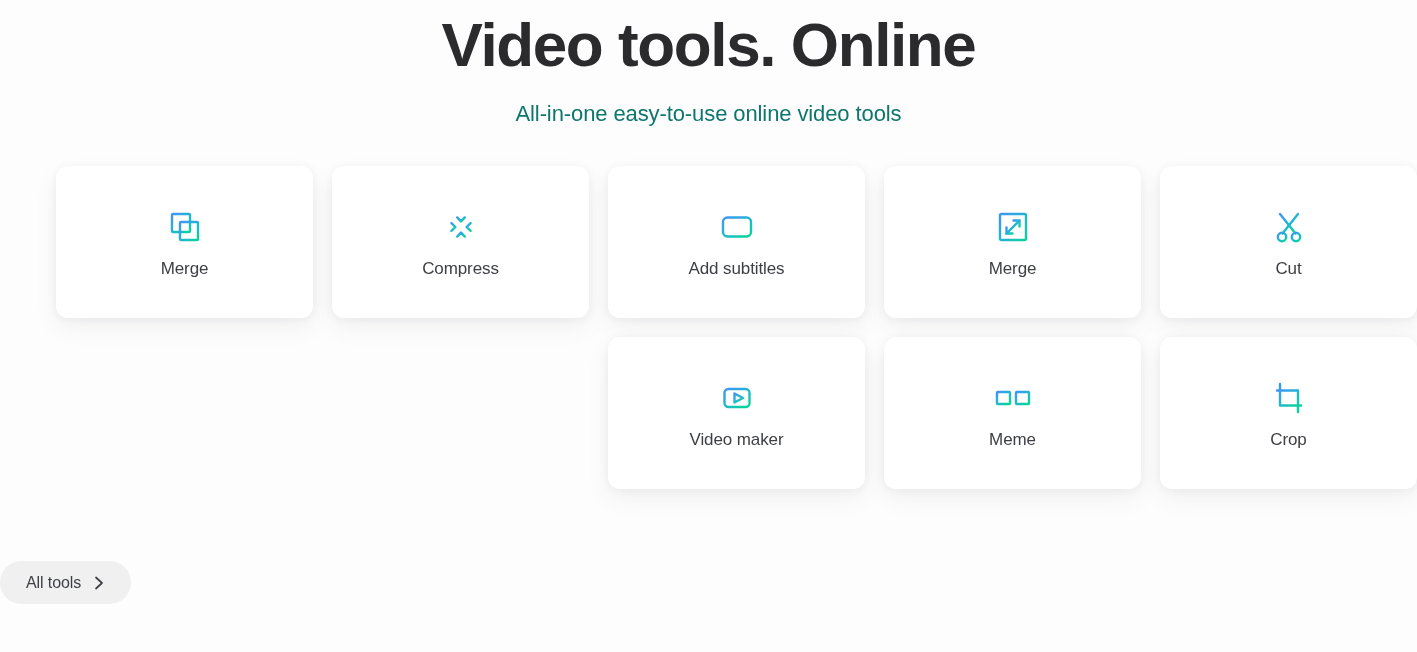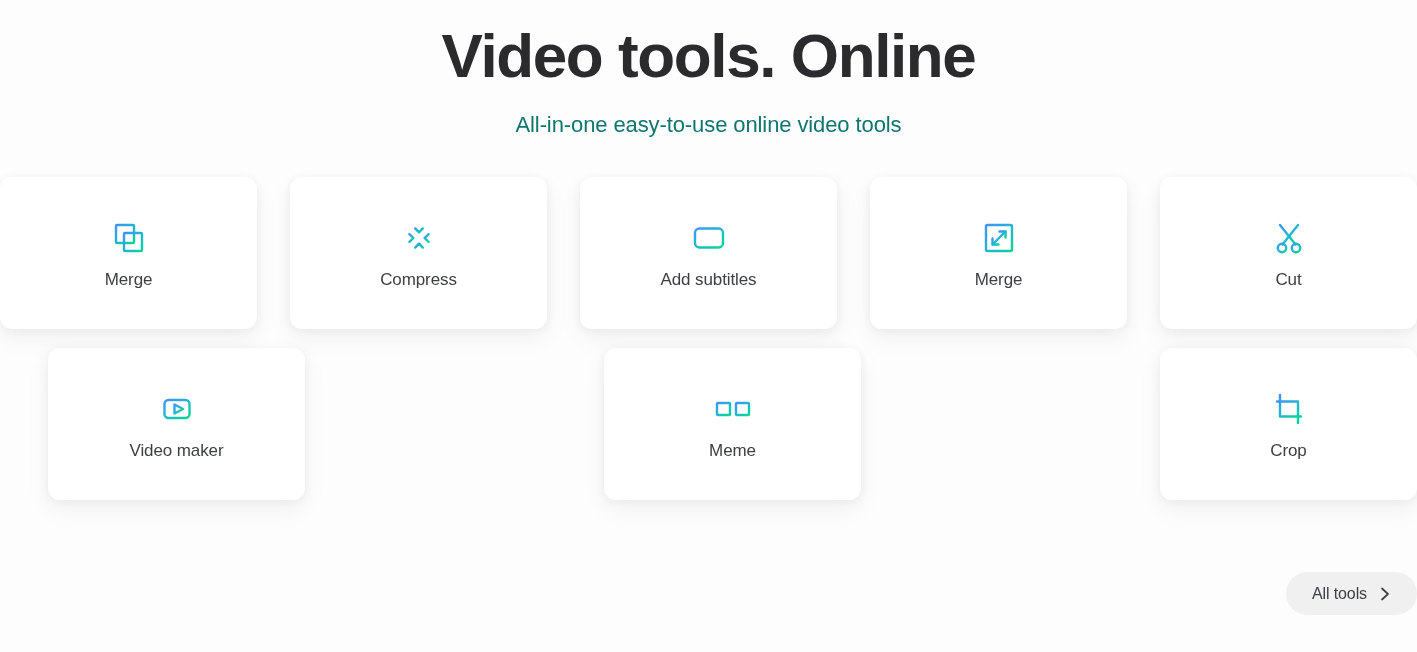--- a/index.html
+++ b/index.html
@@ -16,21 +16,21 @@
   .page {
     position: relative;
     width: 1417px;
     height: 652px;
     background: #fdfdfd;
   }
 
   
   .hero-title {
     margin: 0;
-    padding-top: 18px;
+    padding-top: 7px;
     text-align: center;
     font-size: 62px;
     line-height: 76px;
     font-weight: 700;
     letter-spacing: -1.4px;
     color: #2b2b2e;
     font-family: "Liberation Sans", sans-serif;
   }
   .hero-subtitle {
     margin: 0;
@@ -42,21 +42,21 @@
     color: #0f766e;
     letter-spacing: -0.1px;
   }
 
   
   .tools {
     margin-top: 37px;
   }
   .tool-row {
     display: flex;
-    justify-content: space-between;
+    justify-content: flex-end;
     gap: 19px;
   }
   .tool-row + .tool-row { margin-top: 19px; margin-left: 48px; }
 
   .tool-card {
     width: 257px;
     height: 152px;
     background: #ffffff;
     border-radius: 12px;
     box-shadow: 0 2px 10px rgba(32, 40, 60, 0.055),
@@ -81,21 +81,21 @@
     font-size: 17px;
     line-height: 22px;
     color: #3d3f44;
     font-weight: 400;
     letter-spacing: -0.1px;
   }
 
   
   .alltools-wrap {
     display: flex;
-    justify-content: flex-end;
+    justify-content: flex-start;
     margin-top: 72px;
   }
   .alltools-btn {
     display: inline-flex;
     align-items: center;
     gap: 12px;
     height: 43px;
     padding: 0 26px;
     border: none;
     border-radius: 22px;

